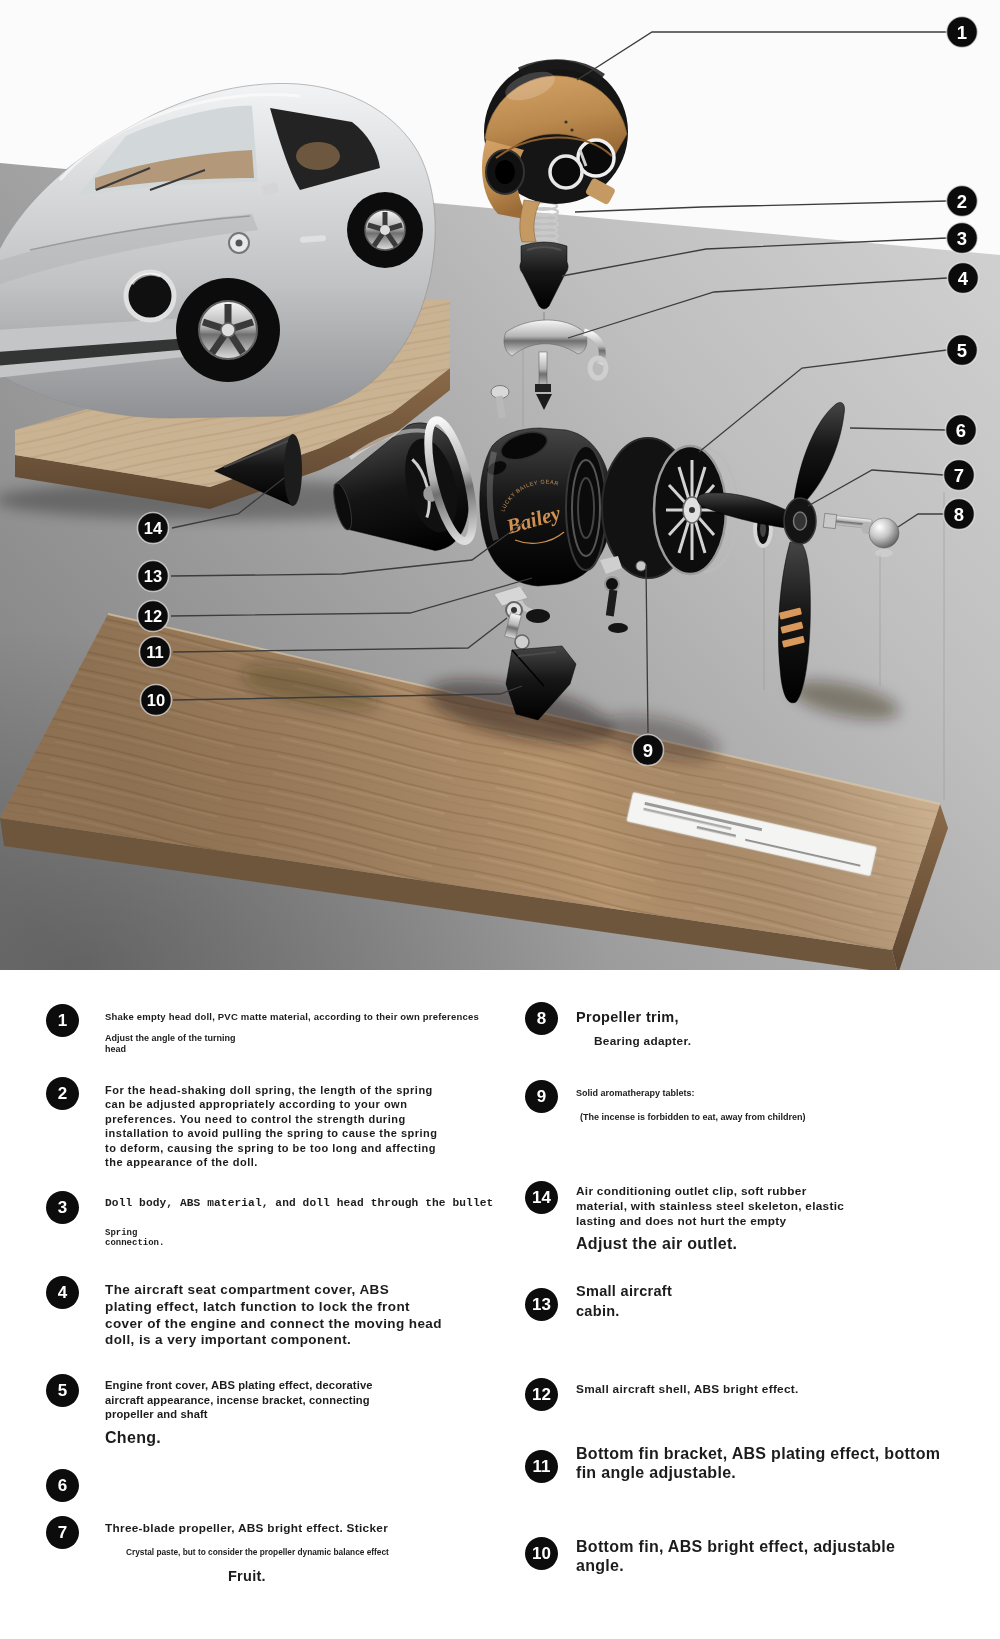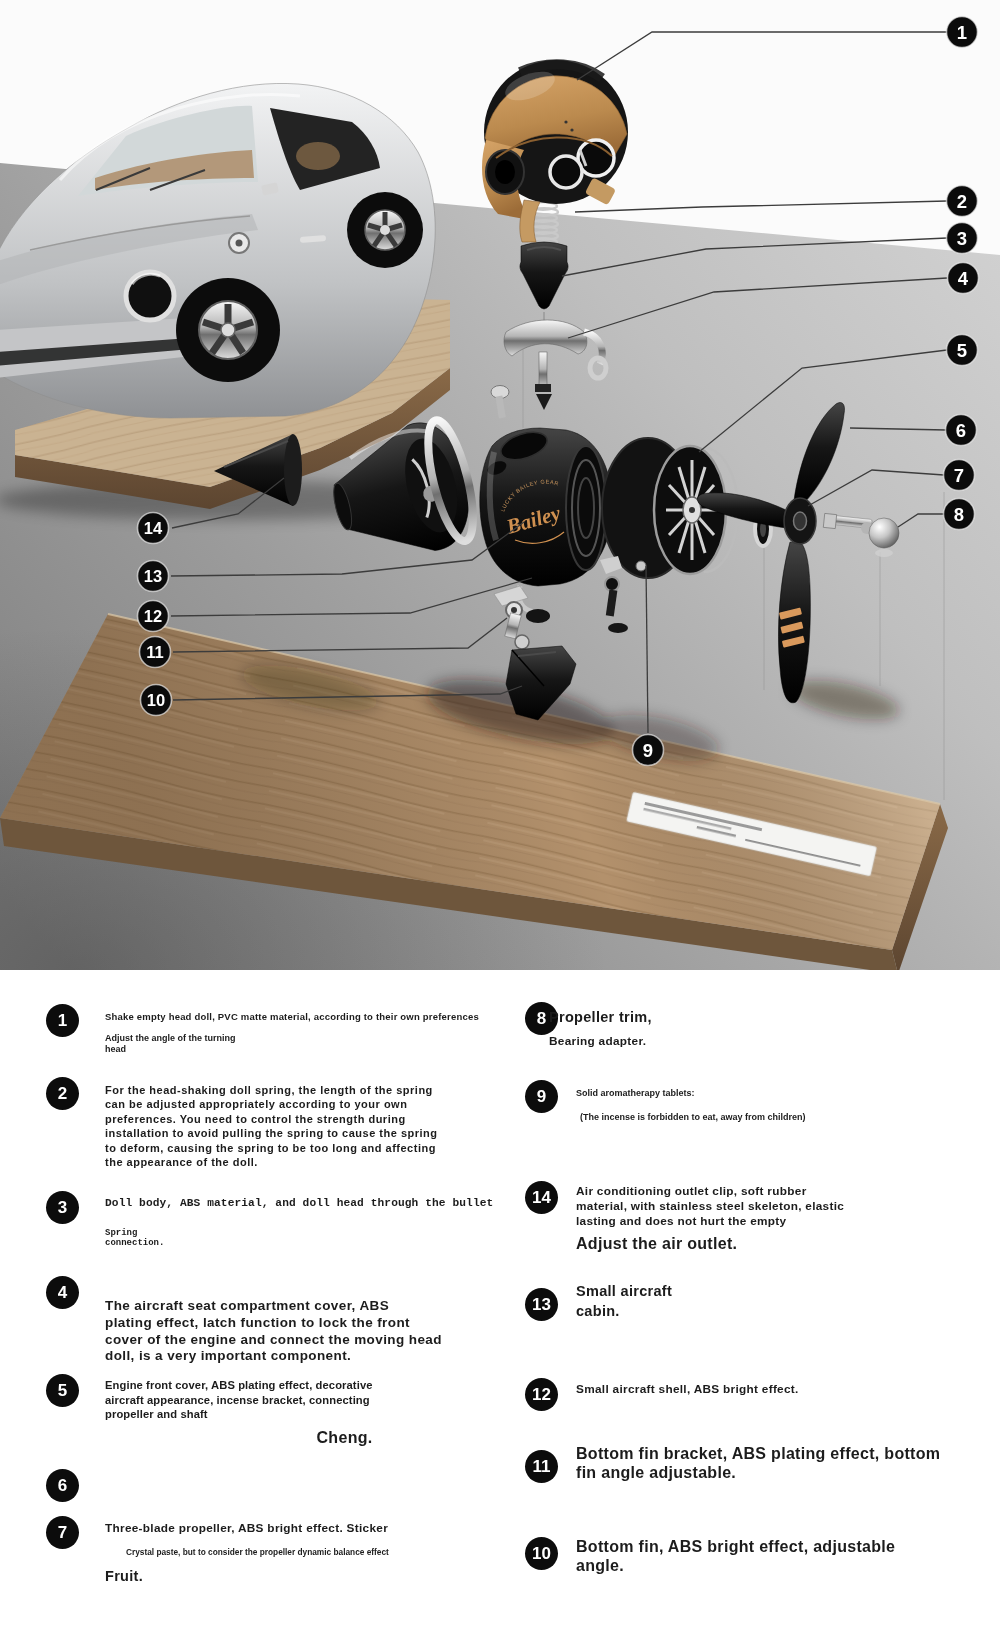--- a/index.html
+++ b/index.html
@@ -17,23 +17,23 @@
   .m13{font-size:11.8px;line-height:15px;letter-spacing:.3px;}
   .s12{font-size:11.2px;line-height:14.6px;letter-spacing:.1px;}
   .s12sp{font-size:11px;line-height:14.4px;letter-spacing:.5px;}
   .s11{font-size:9.5px;line-height:12px;letter-spacing:.2px;}
   .xs{font-size:9px;line-height:10.5px;}
   .xs2{font-size:9px;line-height:10.5px;padding-left:4px;}
   .xxs{font-size:8.3px;line-height:10px;margin-left:21px;}
   .s11 + .xs{margin-top:10px;}
   .s12 + .xs{margin-top:17px;}
   .m13 + .xxs{margin-top:11px;}
-  .xxs + .xl{margin-top:9px;}
-  .s12 + .lg{margin-top:7px;text-align:right;}
-  .xl + .m13{margin-top:7px;}
+  .xxs + .xl{margin-top:9px;text-align:center;}
+  .s12 + .lg{margin-top:7px;}
+  .xl + .m13{margin-top:7px;margin-left:18px;}
   .xs + .xs2{margin-top:13px;}
   .m13 + .lg{margin-top:6px;}
 </style>
 </head>
 <body>
 
 <div id="app">
 
   <div id="photo">
     <svg width="1000" height="970" viewBox="0 0 1000 970" xmlns="http://www.w3.org/2000/svg">
@@ -428,42 +428,42 @@
         <div class="ln s12sp">to deform, causing the spring to be too long and affecting</div>
         <div class="ln s12sp">the appearance of the doll.</div>
       </div>
       <div class="num-circle" style="left: 46px; top: 1191px;">3</div>
       <div class="legend-text" style="left: 105px; top: 1196px; font-family: Liberation Mono, monospace;">
         <div class="ln s12">Doll body, ABS material, and doll head through the bullet</div>
         <div class="ln xs">Spring</div>
         <div class="ln xs">connection.</div>
       </div>
       <div class="num-circle" style="left: 46px; top: 1276px;">4</div>
-      <div class="legend-text" style="left: 105px; top: 1282px; margin-top: 16px;">
+      <div class="legend-text" style="left: 105px; top: 1282px;">
         <div class="ln m14">The aircraft seat compartment cover, ABS</div>
         <div class="ln m14">plating effect, latch function to lock the front</div>
         <div class="ln m14">cover of the engine and connect the moving head</div>
         <div class="ln m14">doll, is a very important component.</div>
       </div>
       <div class="num-circle" style="left: 46px; top: 1374px;">5</div>
       <div class="legend-text" style="left: 105px; top: 1378px;">
         <div class="ln s12">Engine front cover, ABS plating effect, decorative</div>
         <div class="ln s12">aircraft appearance, incense bracket, connecting</div>
         <div class="ln s12">propeller and shaft</div>
         <div class="ln lg">Cheng.</div>
       </div>
       <div class="num-circle" style="left: 46px; top: 1469px;">6</div>
       <div class="num-circle" style="left: 46px; top: 1516px;">7</div>
       <div class="legend-text" style="left: 105px; top: 1521px;">
         <div class="ln m13">Three-blade propeller, ABS bright effect. Sticker</div>
         <div class="ln xxs">Crystal paste, but to consider the propeller dynamic balance effect</div>
         <div class="ln xl">Fruit.</div>
       </div>
       <div class="num-circle" style="left: 525px; top: 1002px;">8</div>
-      <div class="legend-text" style="left: 549px; top: 1007px;">
+      <div class="legend-text" style="left: 576px; top: 1007px;">
         <div class="ln xl">Propeller trim,</div>
         <div class="ln m13">Bearing adapter.</div>
       </div>
       <div class="num-circle" style="left: 525px; top: 1080px;">9</div>
       <div class="legend-text" style="left: 576px; top: 1088px;">
         <div class="ln xs">Solid aromatherapy tablets:</div>
         <div class="ln xs2">(The incense is forbidden to eat, away from children)</div>
       </div>
       <div class="num-circle" style="left: 525px; top: 1181px;">14</div>
       <div class="legend-text" style="left: 576px; top: 1184px;">

